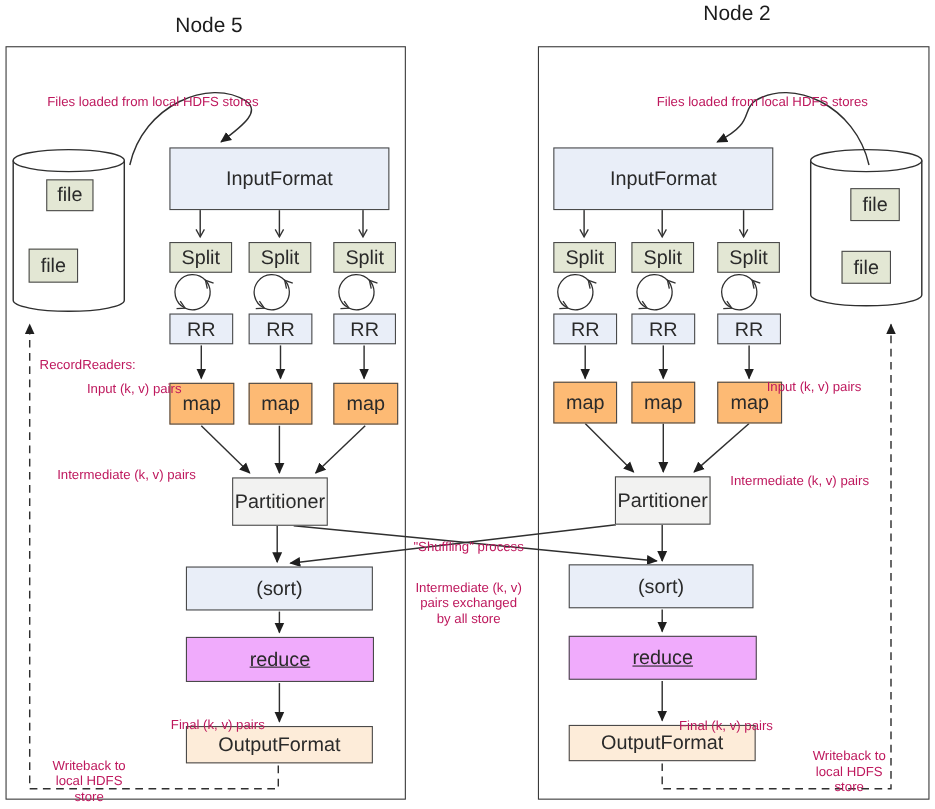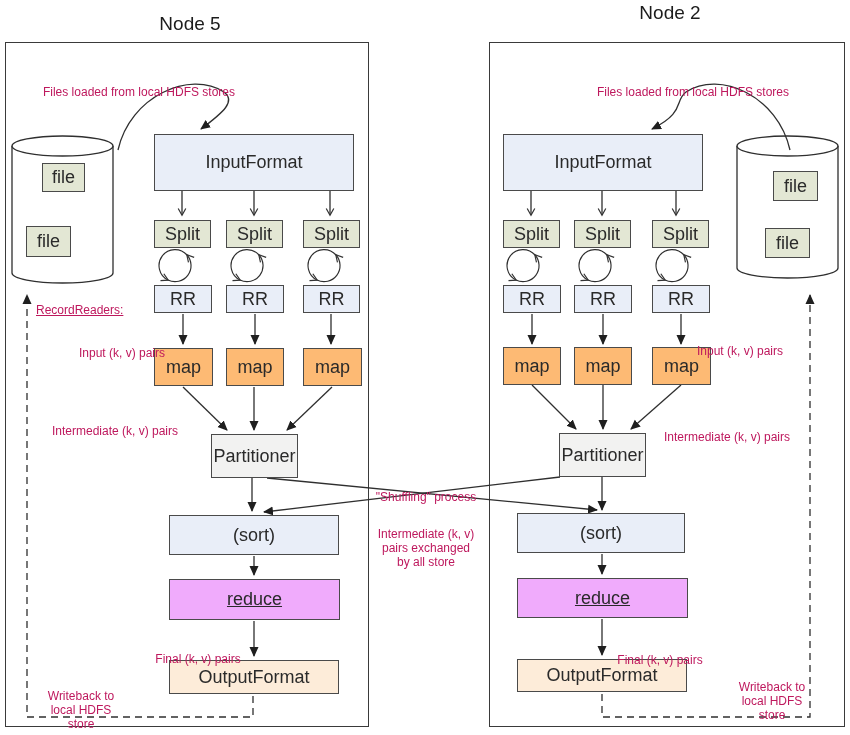--- a/index.html
+++ b/index.html
@@ -128,21 +128,21 @@
   <div class="box fill-io" style="left:154px; top:134px; width:200px; height:57px;">InputFormat</div>
 
   <div class="box fill-split" style="left:154px; top:220px; width:57px; height:28px;">Split</div>
   <div class="box fill-split" style="left:226px; top:220px; width:57px; height:28px;">Split</div>
   <div class="box fill-split" style="left:303px; top:220px; width:57px; height:28px;">Split</div>
 
   <div class="box fill-io" style="left:154px; top:285px; width:58px; height:28px;">RR</div>
   <div class="box fill-io" style="left:226px; top:285px; width:58px; height:28px;">RR</div>
   <div class="box fill-io" style="left:303px; top:285px; width:57px; height:28px;">RR</div>
 
-  <div class="lbl left-align" style="left:36px; top:279px; width:118px;text-decoration:underline;">RecordReaders:</div>
+  <div class="lbl left-align" style="left:36px; top:300px; width:118px;">RecordReaders:</div>
   <div class="lbl" style="left:66px; top:322px; width:112px;">Input (k, v) pairs</div>
 
   <div class="box fill-map" style="left:154px; top:348px; width:59px; height:38px;">map</div>
   <div class="box fill-map" style="left:226px; top:348px; width:58px; height:38px;">map</div>
   <div class="box fill-map" style="left:303px; top:348px; width:59px; height:38px;">map</div>
 
   <div class="lbl" style="left:44px; top:400px; width:142px;">Intermediate (k, v) pairs</div>
 
   <div class="box fill-part" style="left:211px; top:434px; width:87px; height:44px;">Partitioner</div>
   <div class="box fill-io" style="left:169px; top:515px; width:170px; height:40px;">(sort)</div>

